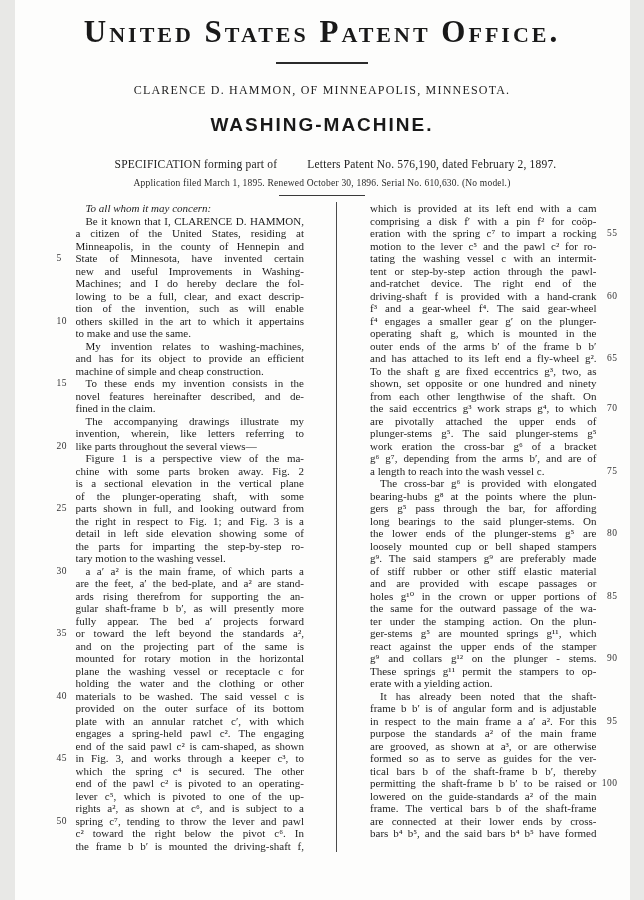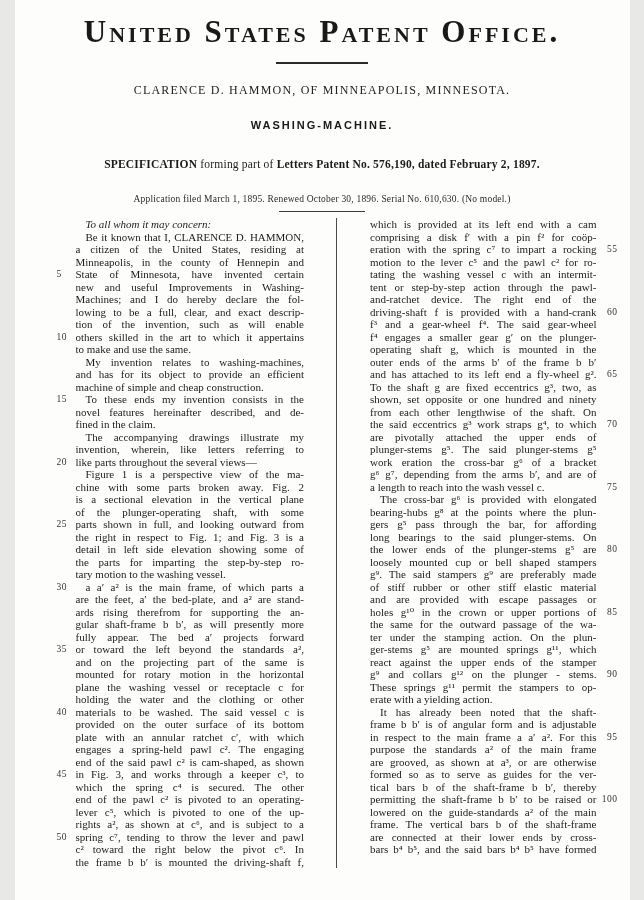--- a/index.html
+++ b/index.html
@@ -33,35 +33,35 @@
     margin-top:19px;
     font-size:12px;
     letter-spacing:1.2px;
     line-height:15px;
     color:#222;
   }
   .invention-title {
     margin-top:19px;
     font-family:"Liberation Sans","DejaVu Sans",sans-serif;
     font-weight:bold;
-    font-size:11px;
+    font-size:19px;
     letter-spacing:2px;
     line-height:16px;
     color:#191919;
   }
   .spec-line {
     margin-top:24px;
     font-size:11.5px;
     line-height:14px;
     letter-spacing:0.2px;
     color:#1c1c1c;
   }
-  .spec-line .b { font-weight:bold; }
+  .spec-line .b { font-weight:normal;margin-left:27px; }
   .app-line {
-    margin-top:22px;
+    margin-top:6px;
     font-size:9.5px;
     line-height:12px;
     letter-spacing:0.2px;
     color:#2a2a2a;
   }
   .rule2 {
     width:86px; height:0;
     border-top:1px solid #3a3a3a;
     margin:6px auto 0 auto;
   }

